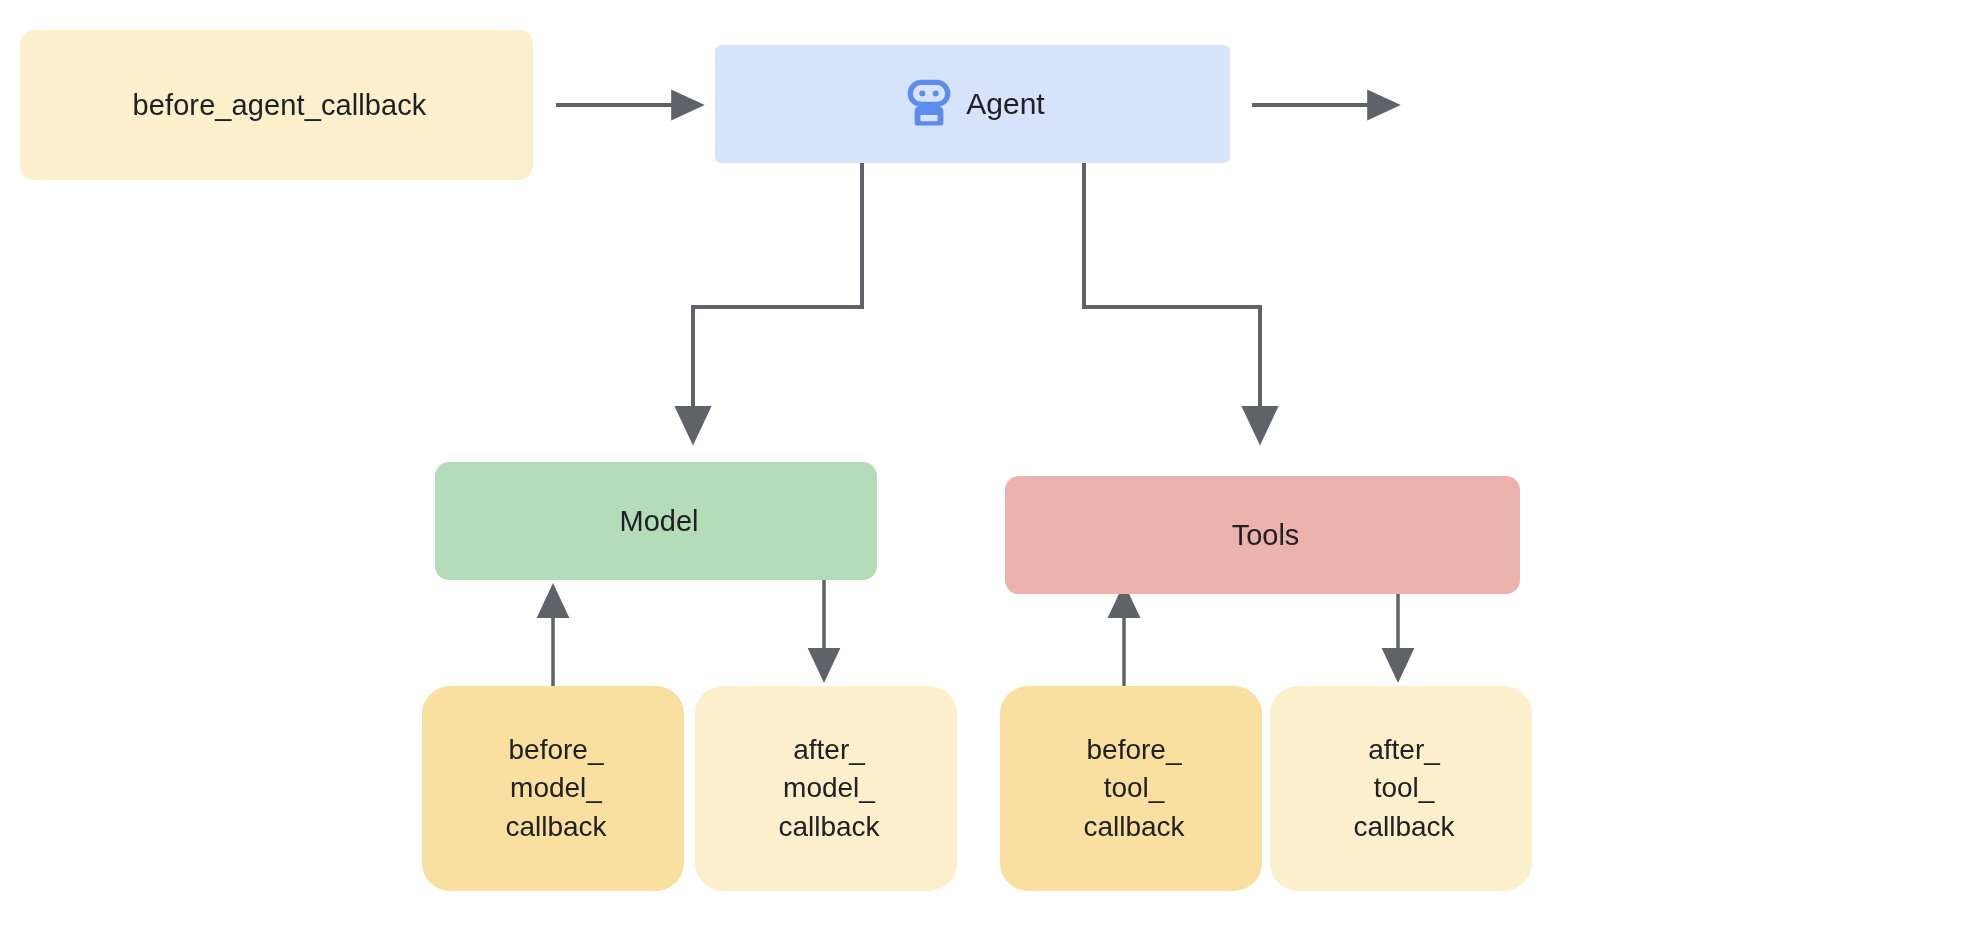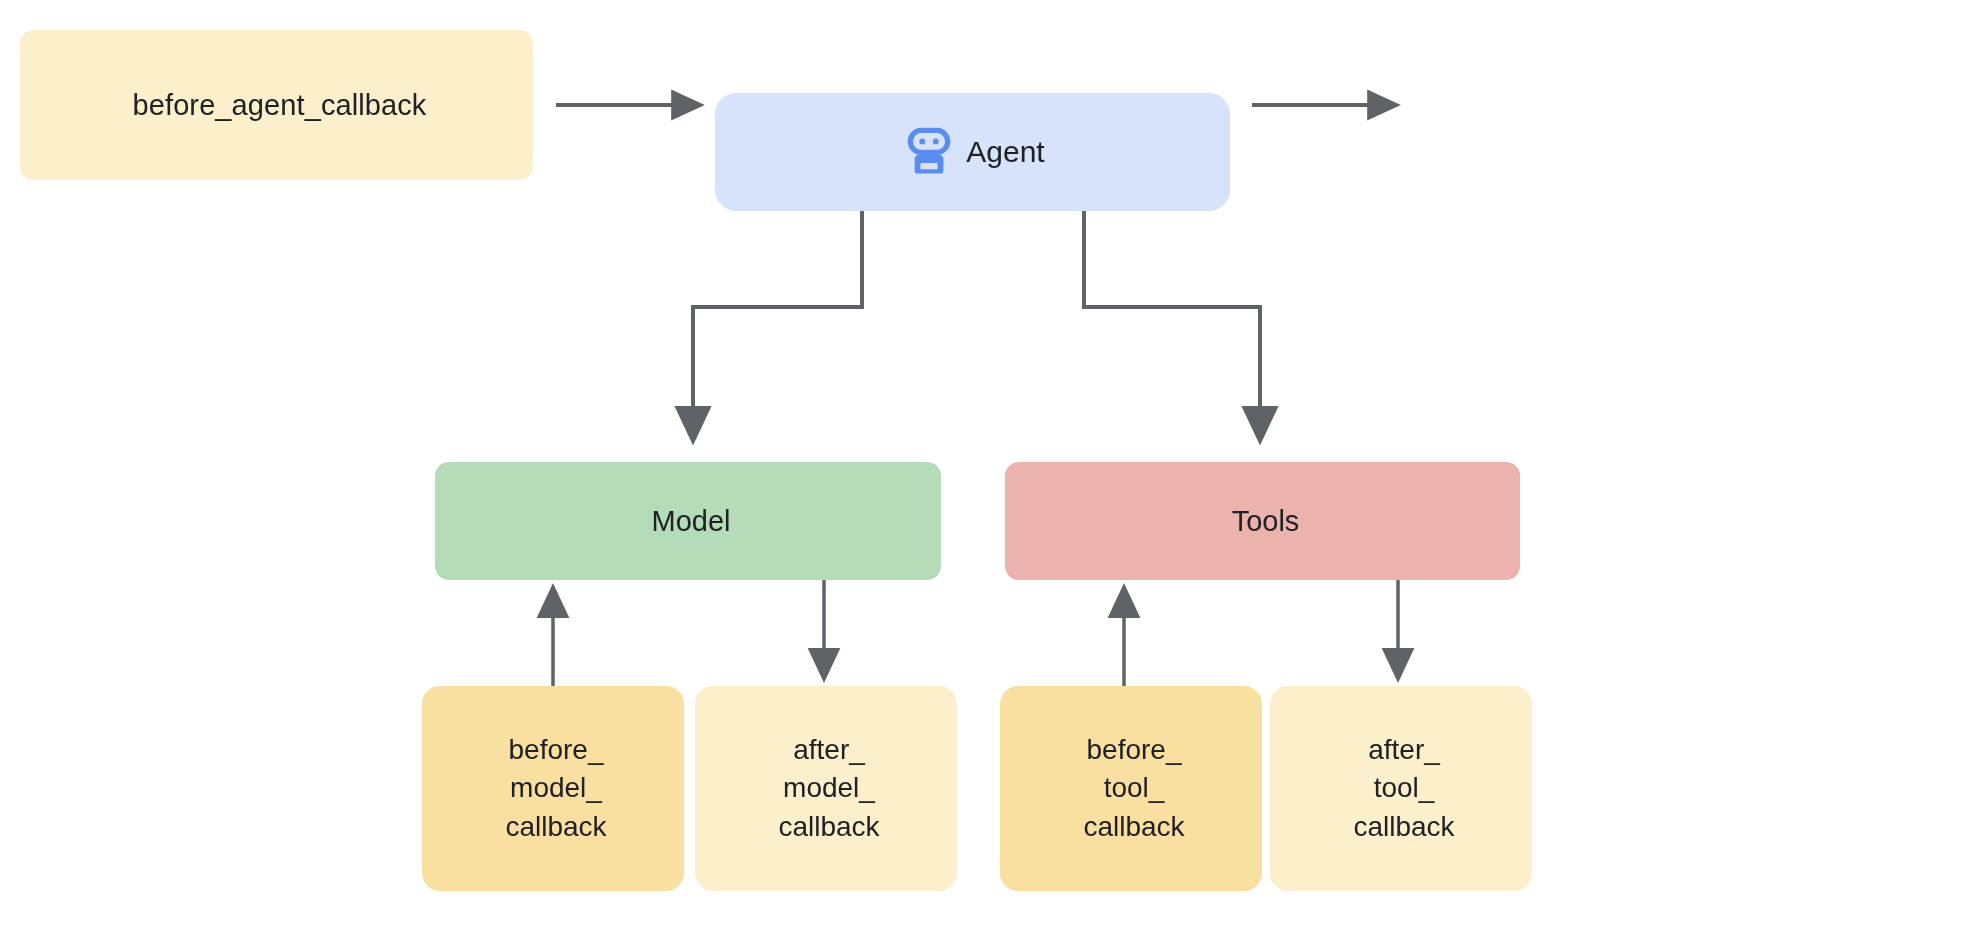--- a/index.html
+++ b/index.html
@@ -41,30 +41,29 @@
     font-size: 29px;
     letter-spacing: 0.1px;
   }
   
   .node.mid {
     font-size: 29px;
   }
   
   .node.small {
     font-size: 28px;
-    border-radius: 18px;
+    border-radius: 28px;
     line-height: 1.38;
   }
 
   
   .node.agent {
     gap: 14px;
     font-size: 30px;
-    border-radius: 21px;
-    margin-top: 48px;
+    border-radius: 6px;
   }
   .agent-icon {
     width: 46px;
     height: 50px;
     flex: 0 0 auto;
     display: block;
   }
 
   
   #wires {
@@ -136,25 +135,25 @@
       <circle cx="17" cy="15" r="3.1" fill="#5b8def"></circle>
       <circle cx="31" cy="15" r="3.1" fill="#5b8def"></circle>
 
       <path d="M9 33.5 a5.5 5.5 0 0 1 5.5 -5.5 h19 a5.5 5.5 0 0 1 5.5 5.5 v12 a3 3 0 0 1 -3 3 h-24 a3 3 0 0 1 -3 -3 z" fill="#5b8def"></path>
       <rect x="15" y="37.5" width="18" height="6.5" rx="1" fill="#d7e3fb"></rect>
     </svg>
     <span class="label">Agent</span>
   </div>
 
 
-  <div class="node mid" id="n-model" style="left: 435px; top: 462px; width: 506px; height: 118px; background: rgb(181, 220, 184); color: rgb(32, 33, 36);">
+  <div class="node mid" id="n-model" style="left: 435px; top: 462px; width: 442px; height: 118px; background: rgb(181, 220, 184); color: rgb(32, 33, 36);">
     <span class="label">Model</span>
   </div>
 
-  <div class="node mid" id="n-tools" style="left: 1005px; top: 462px; width: 515px; height: 118px; background: rgb(236, 179, 172); color: rgb(32, 33, 36);">
+  <div class="node mid" id="n-tools" style="left: 1005px; top: 476px; width: 515px; height: 118px; background: rgb(236, 179, 172); color: rgb(32, 33, 36);">
     <span class="label">Tools</span>
   </div>
 
   <div class="node small" id="n-before-model" style="left: 422px; top: 686px; width: 262px; height: 205px; background: rgb(250, 224, 160); color: rgb(32, 33, 36);">
     <span class="label">before_
 model_
 callback</span>
   </div>
 
   <div class="node small" id="n-after-model" style="left: 695px; top: 686px; width: 262px; height: 205px; background: rgb(252, 239, 203); color: rgb(32, 33, 36);">

